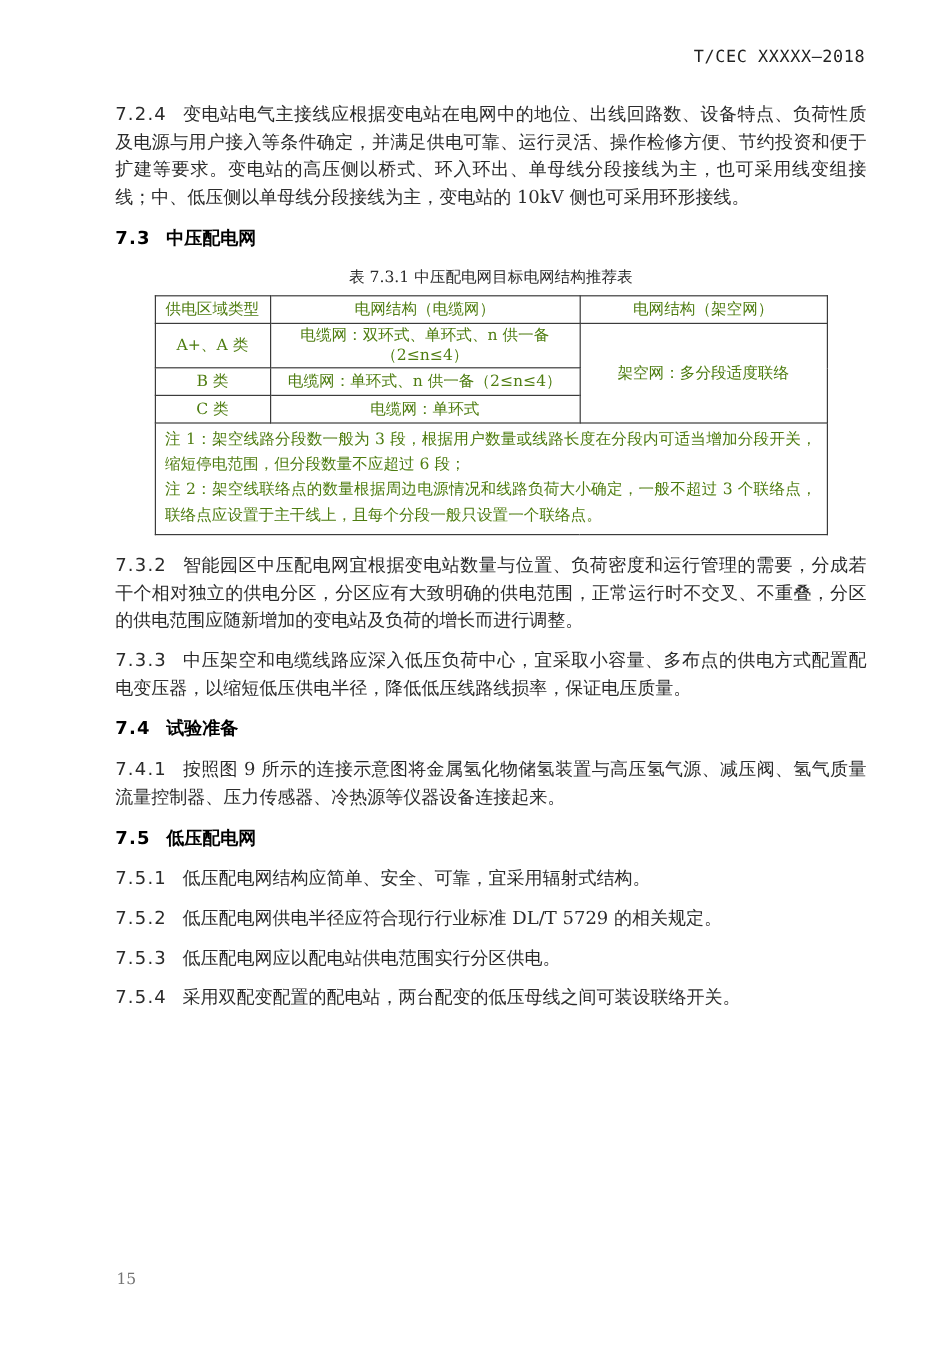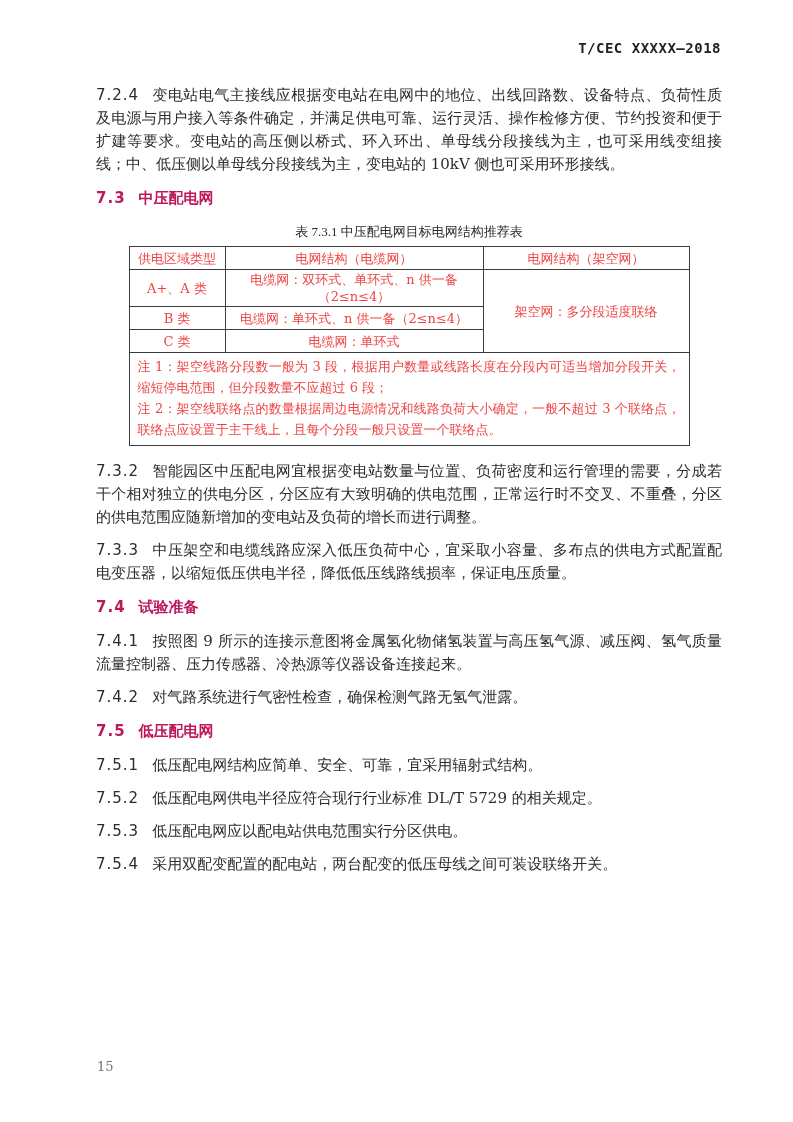--- a/index.html
+++ b/index.html
@@ -10,50 +10,50 @@
     background:#ffffff;
     color:#2b2b2b;
     font-family:"DejaVu Serif","Liberation Serif",serif;
     overflow:hidden;
     box-sizing:border-box;
   }
   .doc-header {
     position:absolute; top:40px; left:0; right:72px;
     text-align:right;
     font-family:"DejaVu Sans Mono","Liberation Mono",monospace;
-    font-weight:bold; font-size:14px; letter-spacing:0.5px;
+    font-weight:normal; font-size:14px; letter-spacing:0.5px;
     color:#222;
   }
   .content {
     position:absolute; left:96px; top:84px; width:626px;
   }
   p.clause {
     font-size:15px; line-height:23px;
     text-align:justify; margin:0 0 10px 0;
   }
   .num {
     font-family:"DejaVu Sans","Liberation Sans",sans-serif;
     font-weight:400; letter-spacing:1px; margin-right:13px;
     white-space:nowrap;
   }
   h2.sect {
     font-family:"DejaVu Sans","Liberation Sans",sans-serif;
     font-weight:bold; font-size:15px; line-height:23px;
-    margin:11px 0 11px 0; color:#be185d;
+    margin:11px 0 11px 0; color:#000000;
   }
   h2.sect .num { font-weight:bold; }
   figure.table-block { margin:13px 0 14px 0; }
   figcaption.tbl-caption {
     text-align:center; font-size:13px; line-height:17px;
-    margin:0 0 6px 0; color:#2b2b2b;font-family:Liberation Serif, serif;
+    margin:0 0 6px 0; color:#2b2b2b;
   }
   table.net-table {
     border-collapse:collapse; margin:0 auto;
     width:560px; table-layout:fixed;
-    font-size:13px; color:#ef4444;
+    font-size:13px; color:#4d7c0f;
   }
   .net-table col.c1 { width:96px; }
   .net-table col.c2 { width:258px; }
   .net-table col.c3 { width:206px; }
   .net-table th, .net-table td {
     border:1px solid #3c3c3c;
     text-align:center; vertical-align:middle;
     font-weight:normal;
     padding:1px 4px; height:20px; line-height:17px;
   }
@@ -123,21 +123,20 @@
     </figure>
 
     <p class="clause"><span class="num">7.3.2</span><span>智能园区中压配电网宜根据变电站数量与位置、负荷密度和运行管理的需要，分成若干个相对独立的供电分区，分区应有大致明确的供电范围，正常运行时不交叉、不重叠，分区的供电范围应随新增加的变电站及负荷的增长而进行调整。</span></p>
 
     <p class="clause"><span class="num">7.3.3</span><span>中压架空和电缆线路应深入低压负荷中心，宜采取小容量、多布点的供电方式配置配电变压器，以缩短低压供电半径，降低低压线路线损率，保证电压质量。</span></p>
 
     <h2 class="sect"><span class="num">7.4</span><span>试验准备</span></h2>
 
     <p class="clause"><span class="num">7.4.1</span><span>按照图 9 所示的连接示意图将金属氢化物储氢装置与高压氢气源、减压阀、氢气质量流量控制器、压力传感器、冷热源等仪器设备连接起来。</span></p>
 
-    <p class="clause"><span class="num">7.4.2</span><span>对气路系统进行气密性检查，确保检测气路无氢气泄露。</span></p>
 
     <h2 class="sect"><span class="num">7.5</span><span>低压配电网</span></h2>
 
     <p class="clause"><span class="num">7.5.1</span><span>低压配电网结构应简单、安全、可靠，宜采用辐射式结构。</span></p>
 
     <p class="clause"><span class="num">7.5.2</span><span>低压配电网供电半径应符合现行行业标准 DL/T 5729 的相关规定。</span></p>
 
     <p class="clause"><span class="num">7.5.3</span><span>低压配电网应以配电站供电范围实行分区供电。</span></p>
 
     <p class="clause"><span class="num">7.5.4</span><span>采用双配变配置的配电站，两台配变的低压母线之间可装设联络开关。</span></p>

